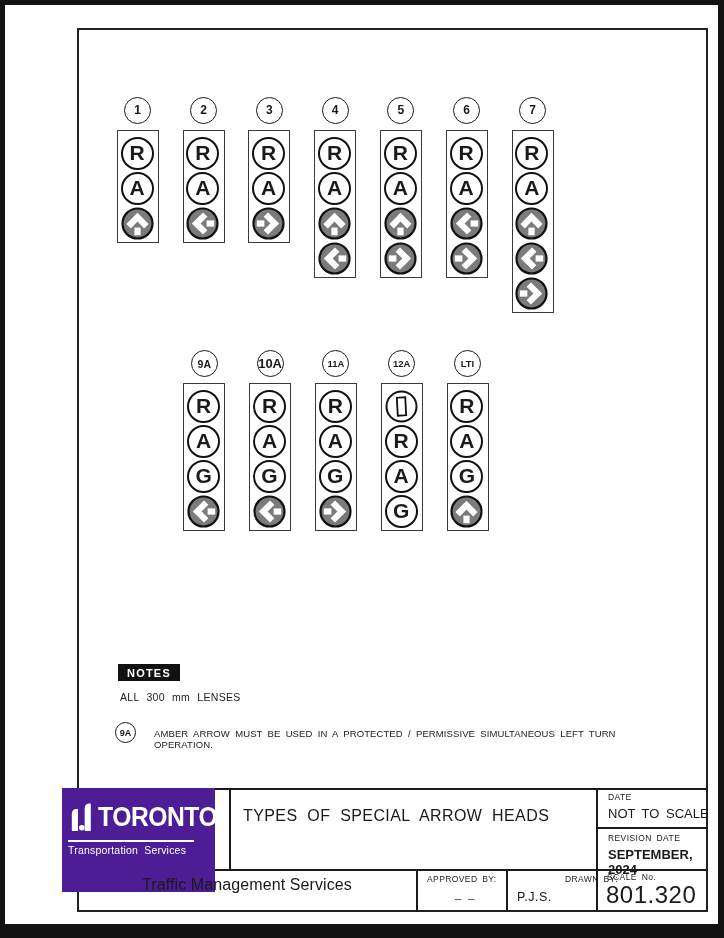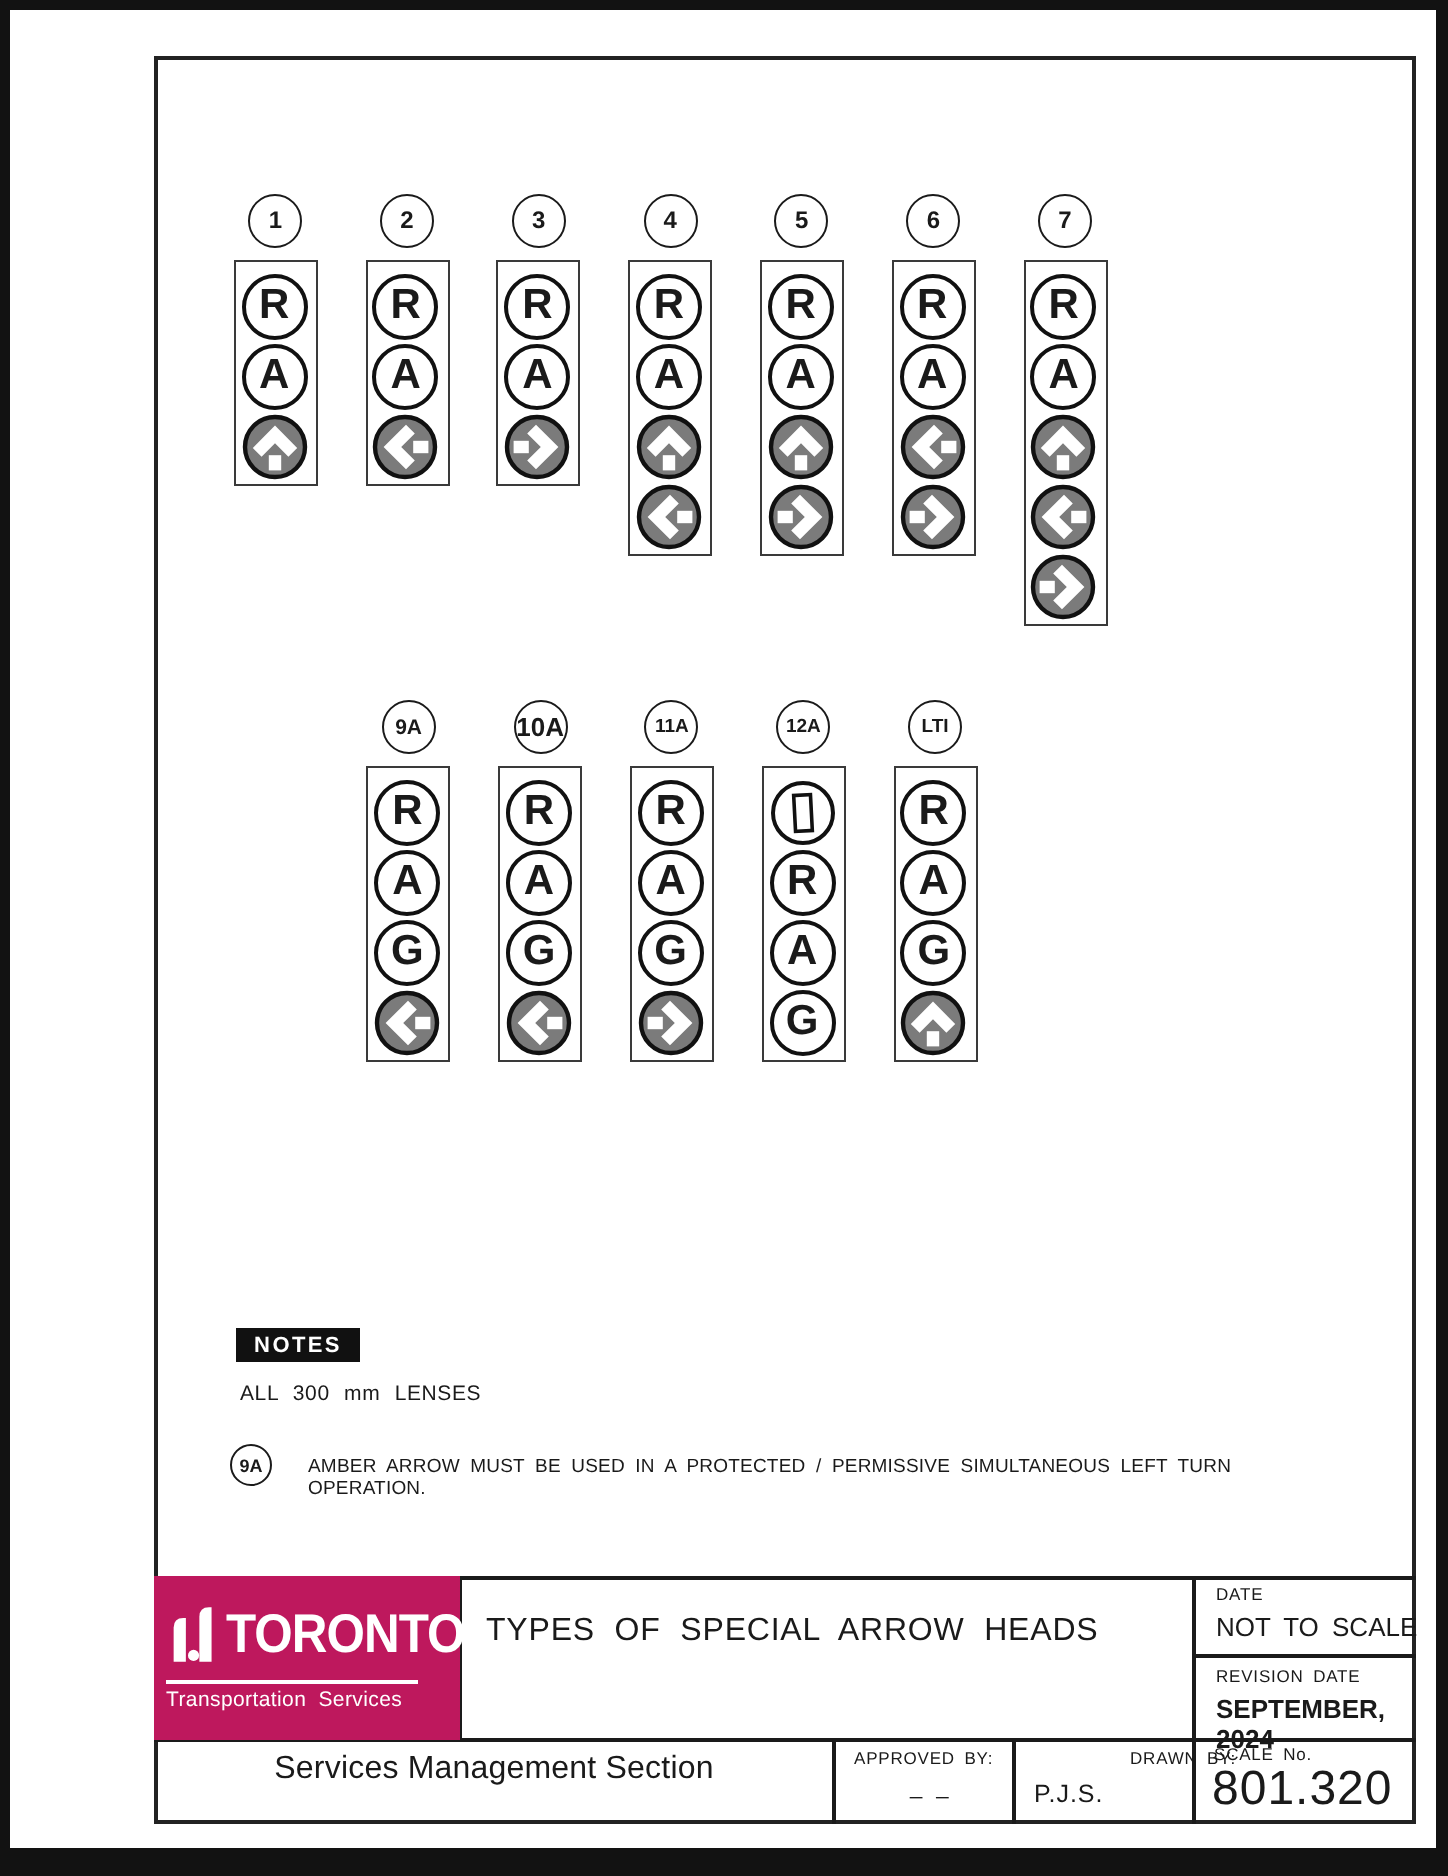--- a/index.html
+++ b/index.html
@@ -39,21 +39,21 @@
     display:flex;align-items:center;justify-content:center;font-size:11px;font-weight:bold;letter-spacing:1.2px;
   }
   .note-line{position:absolute;left:120px;top:691px;font-size:10.5px;word-spacing:4px;letter-spacing:.3px;}
   .note-circle{
     position:absolute;left:115px;top:722px;width:21px;height:21px;border:1.6px solid #1a1a1a;border-radius:50%;
     box-sizing:border-box;display:flex;align-items:center;justify-content:center;font-size:9px;font-weight:bold;
   }
   .note-text{position:absolute;left:154px;top:728px;width:480px;font-size:9.5px;word-spacing:2.5px;letter-spacing:.1px;}
 
   
-  .tb-logo{position:absolute;left:77px;top:788px;width:153px;height:82px;background:#be185d;}
+  .tb-logo{position:absolute;left:62px;top:788px;width:153px;height:104px;background:#4c1d95;}
   .tb-logo-word{
     position:absolute;left:36px;top:13px;color:#fff;font-size:26px;font-weight:bold;
     letter-spacing:-.5px;transform:scale(.95,1.05);transform-origin:left top;white-space:nowrap;
   }
   .tb-logo-rule{position:absolute;left:6px;top:52px;width:126px;height:1.5px;background:#fff;}
   .tb-logo-sub{position:absolute;left:6px;top:56px;color:#fff;font-size:10.5px;word-spacing:3px;letter-spacing:.2px;white-space:nowrap;}
   .tb-figure{position:absolute;left:243px;top:806px;font-size:16px;line-height:20px;word-spacing:5px;letter-spacing:.4px;}
   .tb-small{font-size:8.5px;letter-spacing:.4px;word-spacing:2px;}
   .tb-value{font-size:13px;word-spacing:3px;}
   .tb-section{position:absolute;left:77px;top:876px;width:340px;text-align:center;font-size:16px;letter-spacing:.1px;}
@@ -305,21 +305,21 @@
 
   <div class="tb-figure">
     <div>TYPES OF SPECIAL ARROW  HEADS</div>
   </div>
 
   <div class="abs tb-small" style="left:608px;top:792px;">DATE</div>
   <div class="abs tb-value" style="left:608px;top:806px;">NOT TO SCALE</div>
   <div class="abs tb-small" style="left:608px;top:833px;">REVISION DATE</div>
   <div class="abs tb-value" style="left:608px;top:847px;font-weight:600;">SEPTEMBER, 2024</div>
 
-  <div class="tb-section">Services Management Section</div>
+  <div class="tb-section">Traffic Management Services</div>
   <div class="abs tb-small" style="left:427px;top:874px;">APPROVED BY:</div>
   <div class="abs" style="left:427px;top:888px;font-size:11px;letter-spacing:2px;margin-left:28px;">_ _</div>
   <div class="abs tb-small" style="left:546px;top:874px;padding-left:19px;">DRAWN BY:</div>
   <div class="abs" style="left:517px;top:890px;font-size:12.5px;letter-spacing:.5px;">P.J.S.</div>
   <div class="abs tb-small" style="left:607px;top:872px;">SCALE No.</div>
   <div class="tb-plan">801.320</div>
 
 </div>
 
 </body></html>

